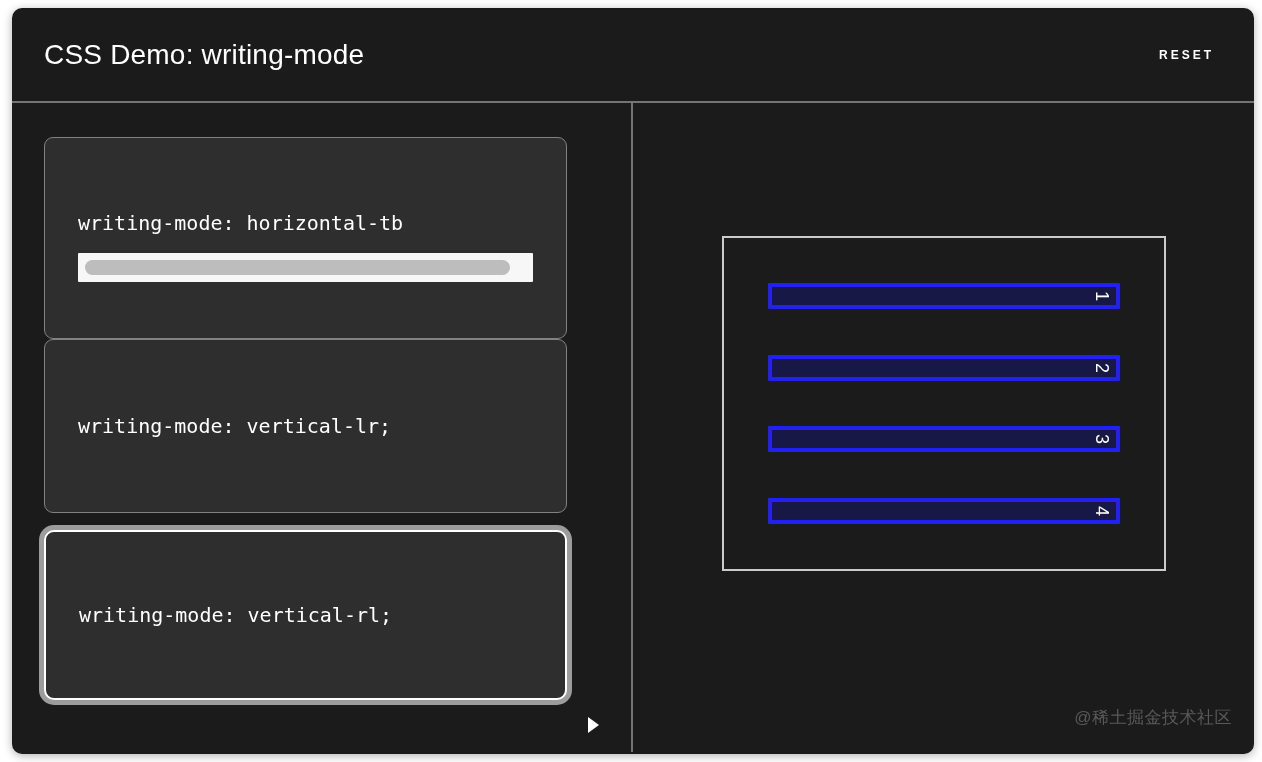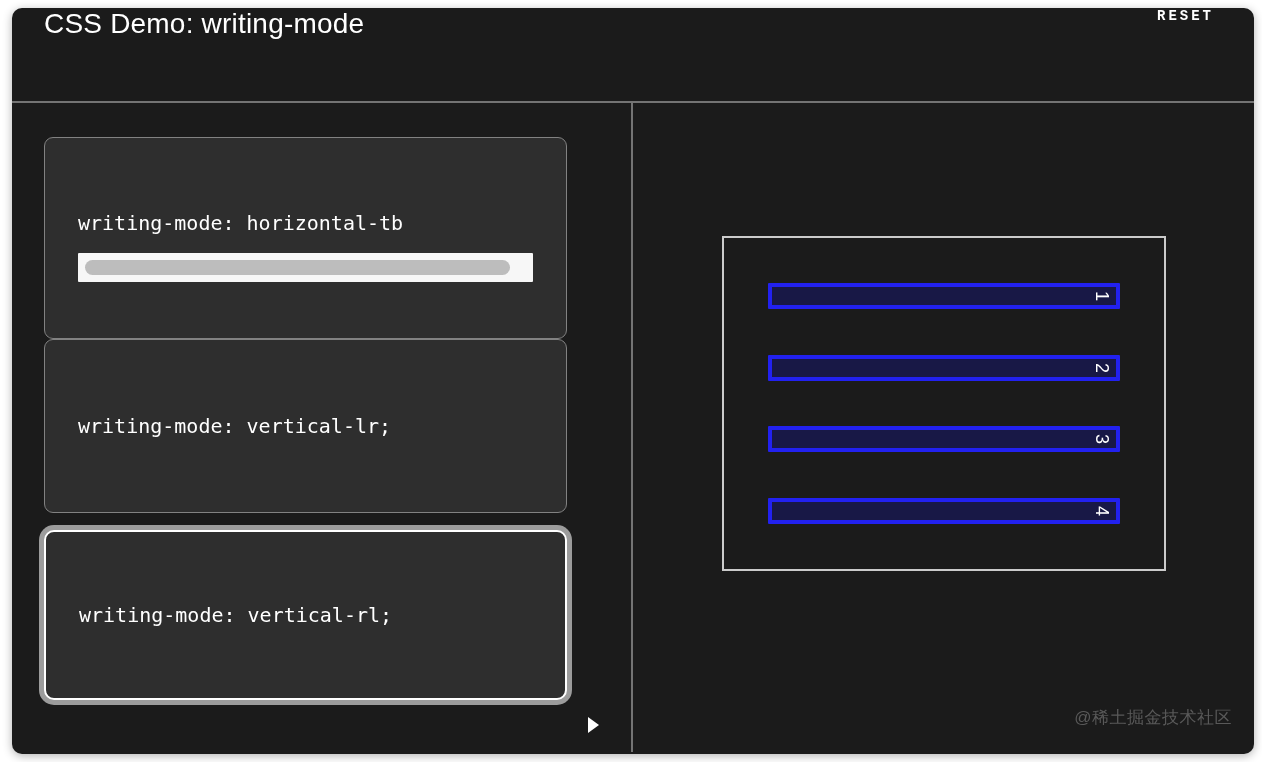--- a/index.html
+++ b/index.html
@@ -7,27 +7,27 @@
   .page { position:relative; width:1262px; height:762px; background:#ffffff; overflow:hidden; }
 
   .app {
     position:absolute; left:12px; top:8px; width:1242px; height:746px;
     background:#1b1b1b; border-radius:10px; overflow:hidden;
     box-shadow:0 2px 10px rgba(0,0,0,.3);
   }
 
   
   .hdr {
-    height:95px; display:flex; align-items:flex-start; justify-content:space-between;
+    height:95px; display:flex; align-items:center; justify-content:space-between;
     padding:0 40px 0 32px; border-bottom:2px solid #747474;
   }
   .hdr h1 { color:#ffffff; font-size:28px; font-weight:500; letter-spacing:.2px; }
   .reset-btn {
-    background:none; border:none; color:#ffffff; font-family:Liberation Mono, monospace;
-    font-size:14px; font-weight:700; letter-spacing:3px; cursor:pointer;margin-left:47px;
+    background:none; border:none; color:#ffffff; font-family:Liberation Sans, sans-serif;
+    font-size:12px; font-weight:700; letter-spacing:3px; cursor:pointer;margin-left:47px;
   }
 
   .content { display:flex; height:649px; }
 
   
   .choices { width:621px; border-right:2px solid #747474; position:relative; }
   .card {
     width:523px; margin-left:32px; background:#2e2e2e;
     border:1px solid #828282; border-radius:9px;
     display:flex; flex-direction:column; justify-content:center; padding:0 33px;

